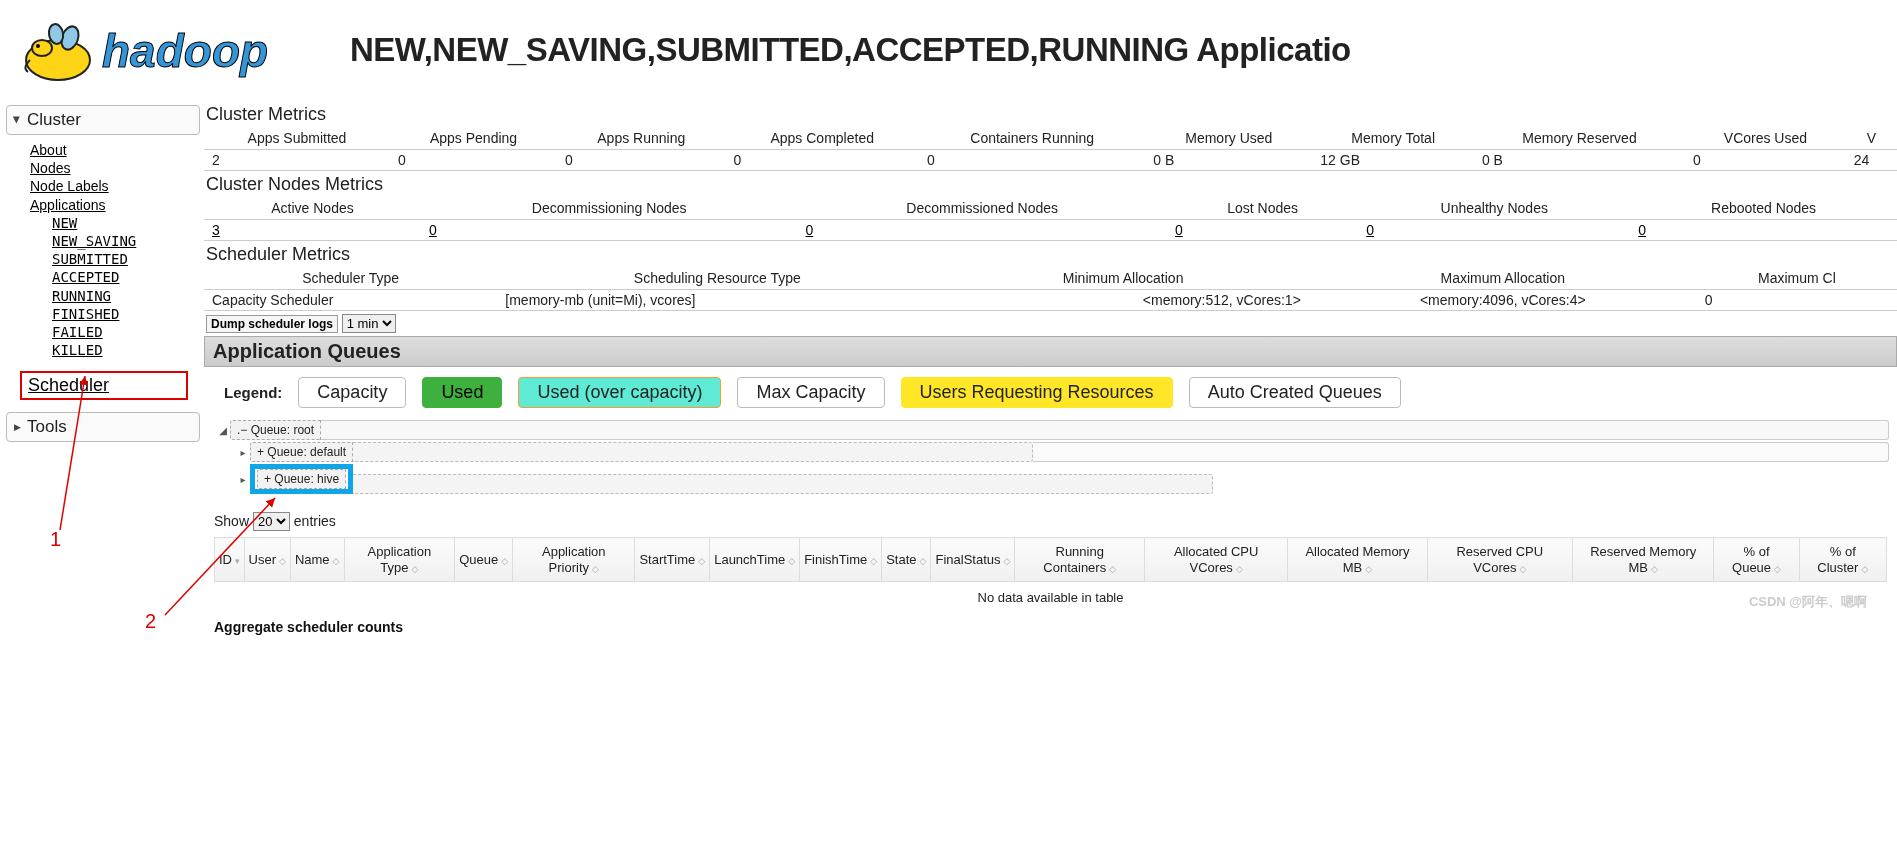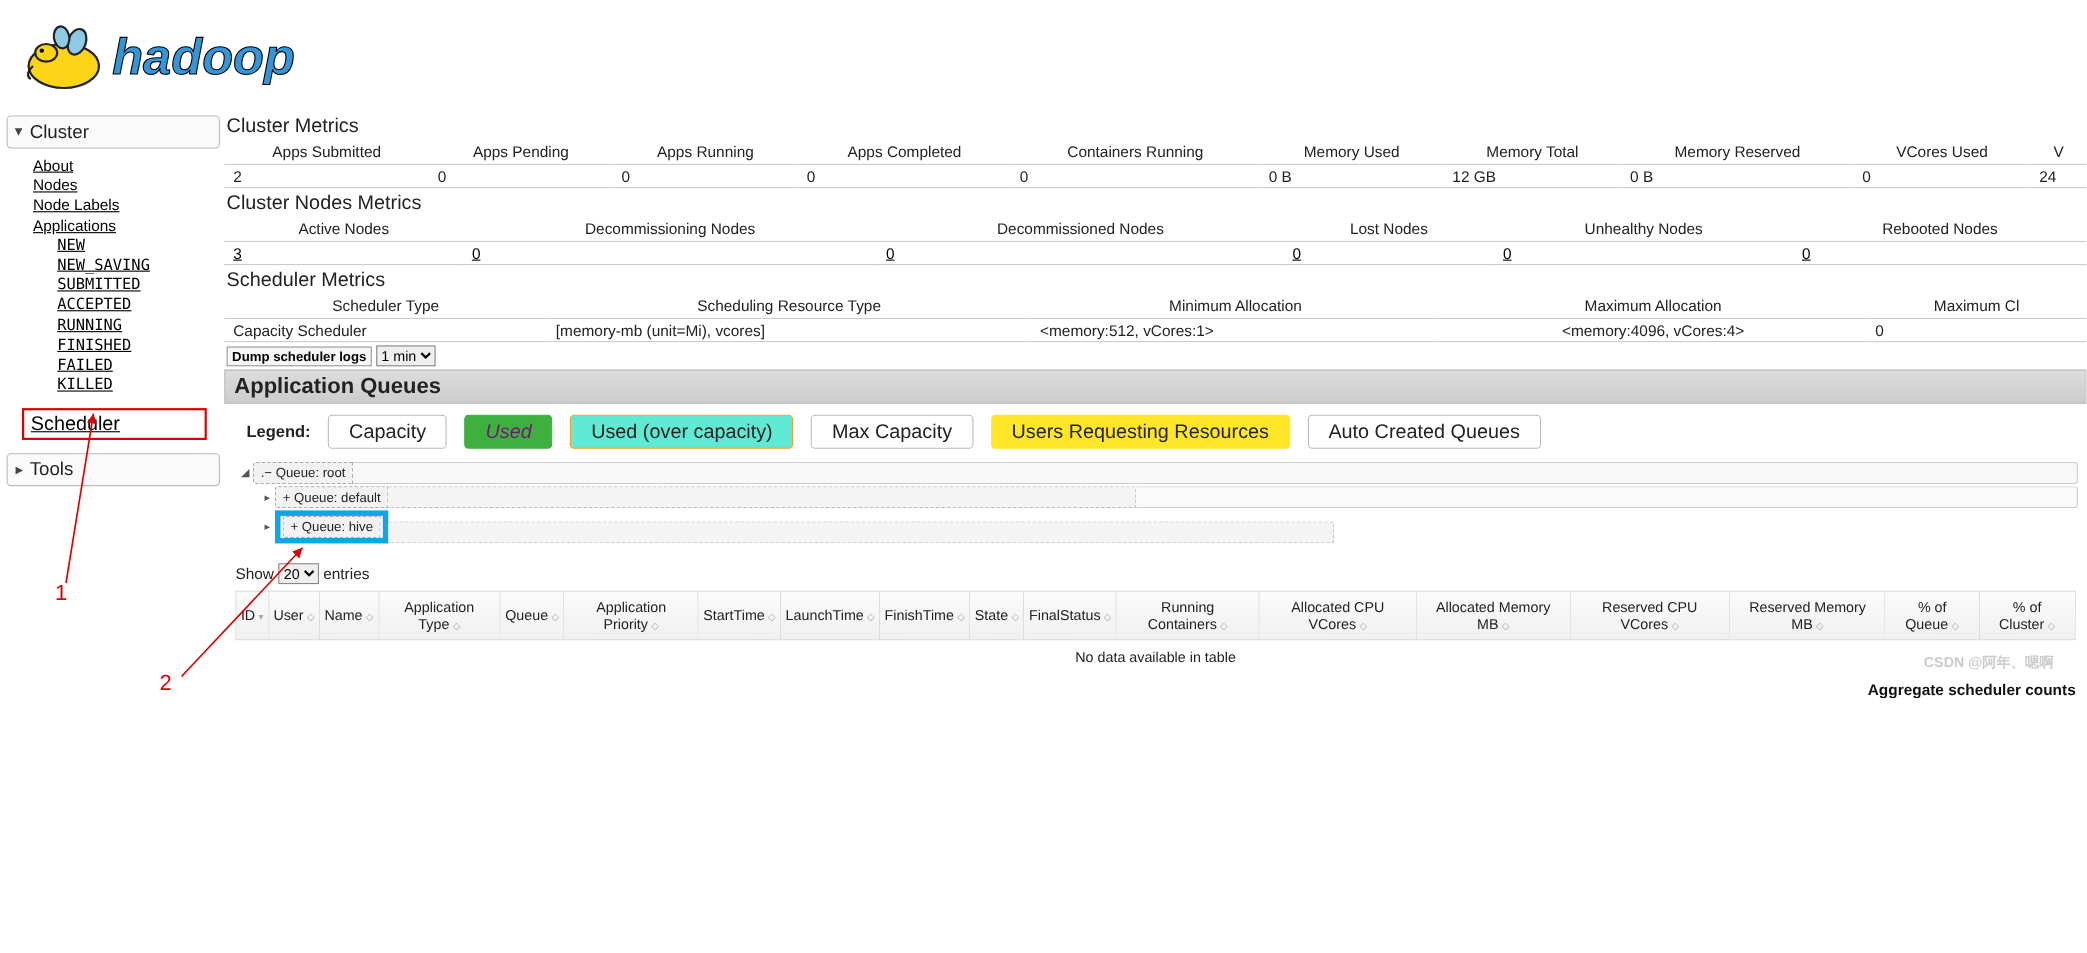--- a/index.html
+++ b/index.html
@@ -24,41 +24,41 @@
 table.metrics th { font-weight: normal; font-size: 14px; text-align: center; padding: 3px 8px; border-bottom: 1px solid #ccc; white-space: nowrap; }
 table.metrics td { font-size: 14px; padding: 2px 8px; border-bottom: 1px solid #ccc; text-align: left; }
 table.metrics td a { text-decoration: underline; color: #000; }
 .dump-row { padding: 3px 2px; }
 .dump-btn { font-size: 12px; font-weight: bold; border: 1px solid #999; background: #f6f6f6; padding: 1px 4px; cursor: pointer; }
 .dump-select { font-size: 13px; border: 1px solid #888; }
 .app-queues-header { background: linear-gradient(#ddd, #ccc); border: 1px solid #aaa; font-size: 20px; font-weight: bold; padding: 3px 8px; }
 .legend-row { padding: 10px 10px 12px 20px; display: flex; align-items: center; gap: 16px; flex-wrap: nowrap; }
 .legend-label { font-weight: bold; font-size: 15px; }
 .legend-item { border: 1px solid #bbb; border-radius: 4px; padding: 4px 18px; font-size: 18px; white-space: nowrap; }
-.li-used { background: #3eb03e; color: #701a75; border-color: #3eb03e; font-style: italic; }
+.li-used { background: #3eb03e; color: #000000; border-color: #3eb03e; }
 .li-over { background: #5eead4; border-color: #ff9b2b; }
 .li-req { background: #ffe728; border-color: #ffe728; }
 .tree { padding: 0 8px 12px 8px; }
 .tree-row { display: flex; align-items: center; margin-bottom: 2px; }
 .tree-toggle { width: 14px; font-size: 10px; color: #555; cursor: pointer; text-align: center; }
 .tree-bar { flex: 1; font-size: 12px; display: flex; align-items: flex-end; }
 .queue-block { display: inline-block; border: 1px dashed #aaa; background: #f2f2f2; border-radius: 3px 0 0 3px; padding: 2px 6px; }
 .queue-tail { display: inline-block; height: 20px; }
 .tree-row.level1 { padding-left: 4px; }
 .tree-row.level2 { padding-left: 24px; }
 .hive-box { border: 5px solid #0ea5e9; padding: 0 2px; }
 .app-table-section { padding: 4px 10px 2px 10px; }
 .show-entries { font-size: 14px; margin-bottom: 6px; }
 .show-entries select { font-size: 13px; border: 1px solid #888; }
 table.apps { border-collapse: collapse; width: 100%; }
 table.apps th { font-size: 13px; font-weight: normal; text-align: center; padding: 6px 4px; border: 1px solid #ddd; background: linear-gradient(#fbfbfb,#f0f0f0); position: relative; white-space: normal; line-height: 1.2; }
 table.apps th .sort { color: #aaa; font-size: 9px; margin-left: 3px; }
 table.apps td { text-align: center; font-size: 13px; padding: 8px; }
 .table-footer { font-size: 14px; padding: 6px 2px; }
-.bottom-cut { font-size: 14px; font-weight: bold; padding: 4px 10px 0 10px; color: #111; text-align: right; }
+.bottom-cut { font-size: 14px; font-weight: bold; padding: 4px 10px 0 10px; color: #111; }
 .watermark { position: absolute; right: 30px; bottom: 24px; color: #ccc; font-size: 13px; font-weight: bold; }
 svg.arrow { position: absolute; pointer-events: none; }
 .anno { position: absolute; color: #d00; font-size: 20px; font-weight: normal; }
 </style>
 </head>
 <body>
 
 <div class="header">
   <div class="logo">
     <svg width="310" height="72" viewBox="0 0 310 72">
@@ -66,20 +66,21 @@
         <ellipse cx="38" cy="48" rx="32" ry="20" fill="#fdd416" stroke="#222" stroke-width="2"></ellipse>
         <ellipse cx="22" cy="36" rx="10" ry="8" fill="#fdd416" stroke="#222" stroke-width="2"></ellipse>
         <circle cx="18" cy="34" r="2" fill="#000"></circle>
         <path d="M10 48 Q2 56 8 60" fill="none" stroke="#222" stroke-width="2"></path>
         <ellipse cx="50" cy="26" rx="8" ry="12" fill="#8ecae6" stroke="#222" stroke-width="2" transform="rotate(20 50 26)"></ellipse>
         <ellipse cx="36" cy="22" rx="7" ry="10" fill="#8ecae6" stroke="#222" stroke-width="2" transform="rotate(-10 36 22)"></ellipse>
       </g>
       <text x="82" y="55" font-family="Arial Black, Arial" font-size="46" font-weight="900" font-style="italic" fill="#3496d8" stroke="#000" stroke-width="1">hadoop</text>
     </svg>
   </div>
+  <div class="page-title">NEW,NEW_SAVING,SUBMITTED,ACCEPTED,RUNNING Applicatio</div>
 </div>
 
 <div class="layout">
   <div class="sidebar">
     <div class="sb-group-title">Cluster</div>
     <div class="sb-links">
       <a href="#">About</a>
       <a href="#">Nodes</a>
       <a href="#">Node Labels</a>
       <a href="#">Applications</a>
@@ -166,21 +167,21 @@
         <th>Scheduling Resource Type</th>
         <th>Minimum Allocation</th>
         <th>Maximum Allocation</th>
         <th>Maximum Cl</th>
       </tr>
         </thead>
       <tbody>
           <tr>
         <td>Capacity Scheduler</td>
         <td>[memory-mb (unit=Mi), vcores]</td>
-        <td style="text-align:left">&lt;memory:512, vCores:1&gt;</td>
+        <td style="text-align:right">&lt;memory:512, vCores:1&gt;</td>
         <td style="text-align:center">&lt;memory:4096, vCores:4&gt;</td>
         <td>0</td>
       </tr>
         </tbody>
     </table>
 
     <div class="dump-row">
       <button class="dump-btn">Dump scheduler logs</button>
       <select class="dump-select">
         <option>1 min</option>

